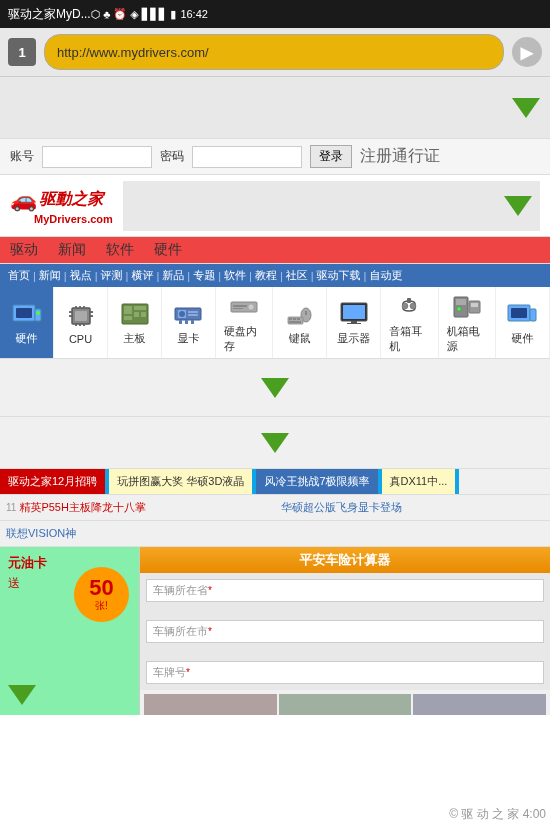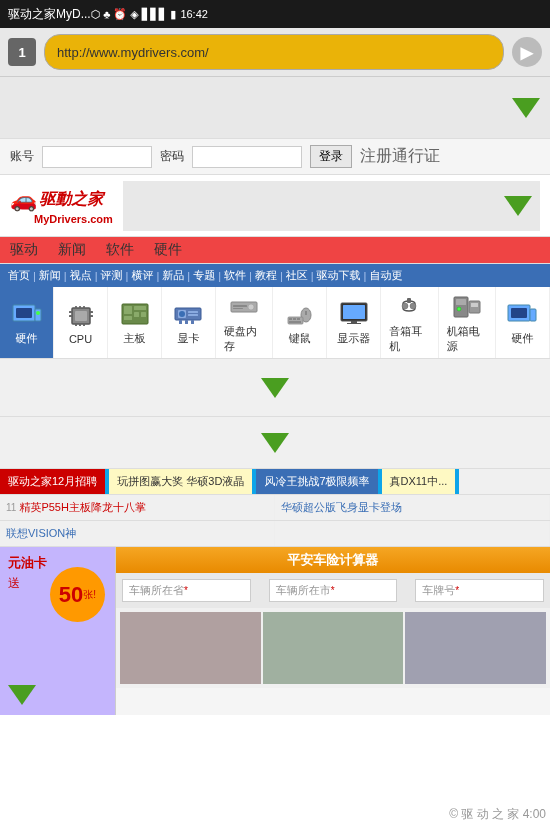--- a/index.html
+++ b/index.html
@@ -278,39 +278,39 @@
     .news-cell a { color: #c00; text-decoration: none; font-size: 11px; }
     .news-cell.blue-link a { color: #3a6eb5; }
 
     
     .bottom-section {
       display: flex;
       height: 168px;
       overflow: hidden;
     }
     .bottom-left {
-      width: 116px;
-      background: #c4b5fd;
+      width: 140px;
+      background: #86efac;
       position: relative;
       overflow: hidden;
       border-right: 1px solid #ccc;
     }
     .bottom-left-content {
       padding: 8px;
       font-size: 12px;
     }
     .coin-badge {
       background: #f90;
       border-radius: 50%;
       width: 55px;
       height: 55px;
       display: flex;
       align-items: center;
       justify-content: center;
-      flex-direction: row;
+      flex-direction: column;
       position: absolute;
       right: 10px;
       top: 20px;
     }
     .coin-num {
       font-size: 22px;
       font-weight: bold;
       color: #c00;
       line-height: 1;
     }
@@ -332,20 +332,21 @@
       text-align: center;
       padding: 4px;
       font-size: 13px;
       font-weight: bold;
     }
     .insurance-fields {
       display: flex;
       gap: 18px;
       padding: 6px;
       background: #e8e8e8;
+      flex-direction: column;
     }
     .ins-field {
       flex: 1;
       display: flex;
       align-items: center;
       border: 1px solid #ccc;
       background: #fff;
       padding: 3px 6px;
       font-size: 11px;
       color: #999;

